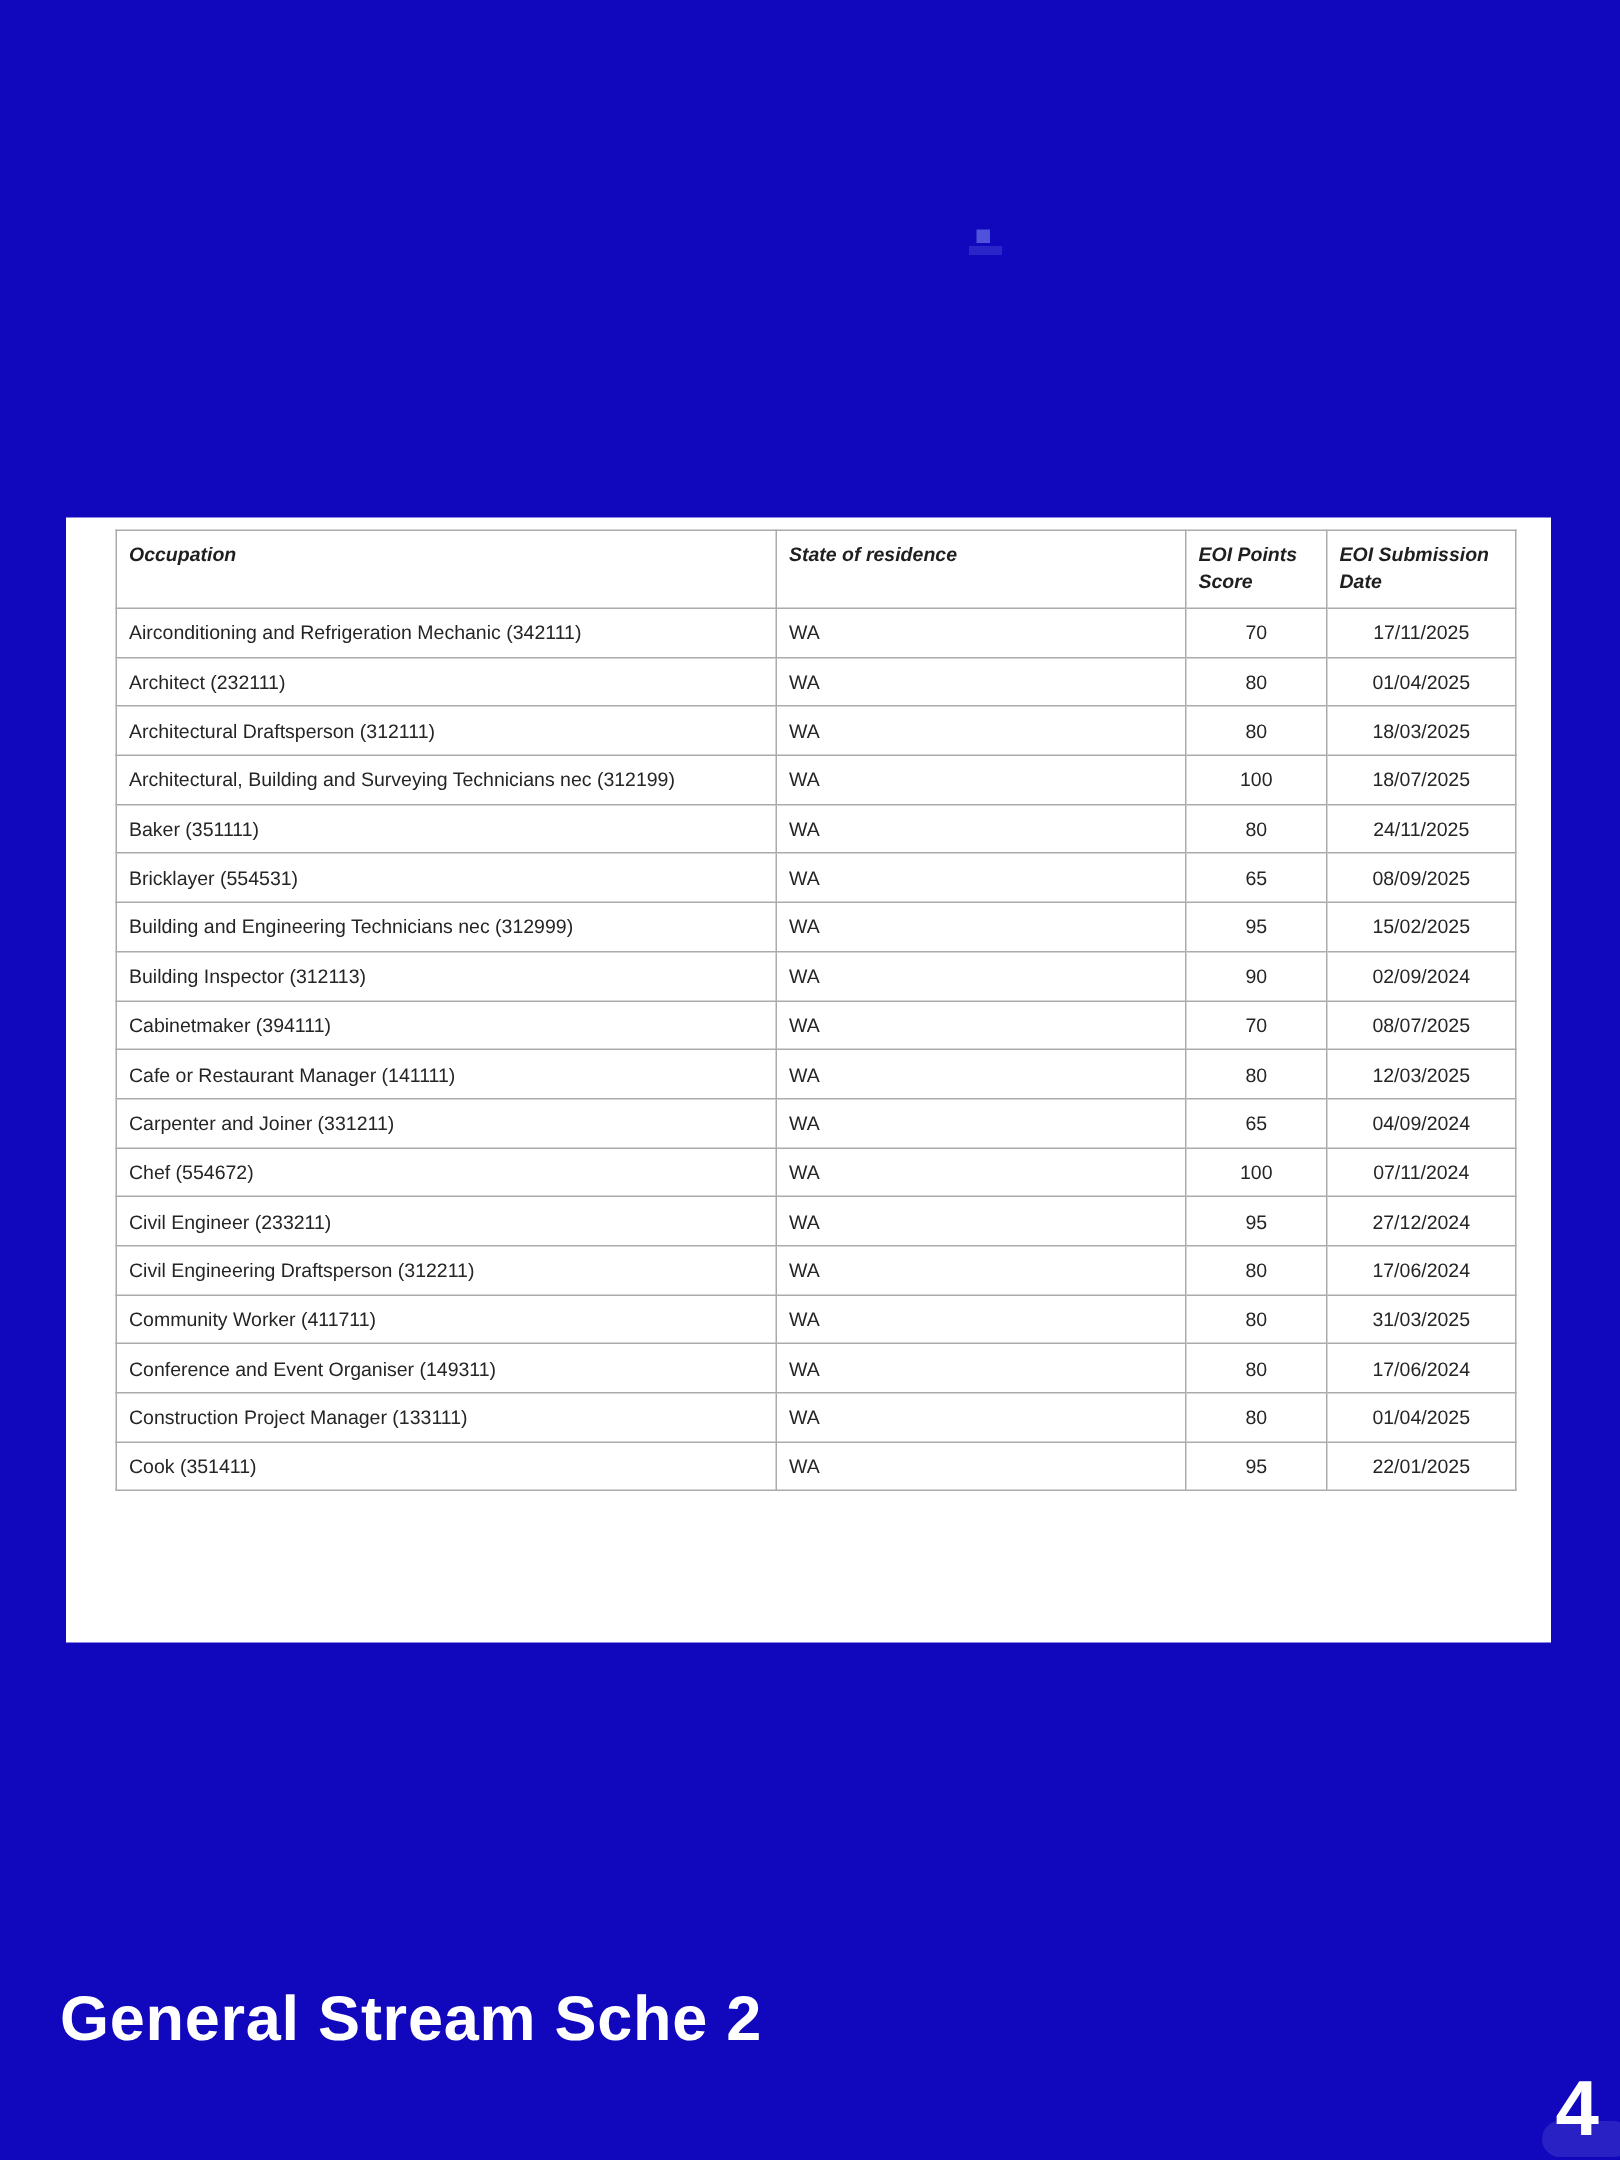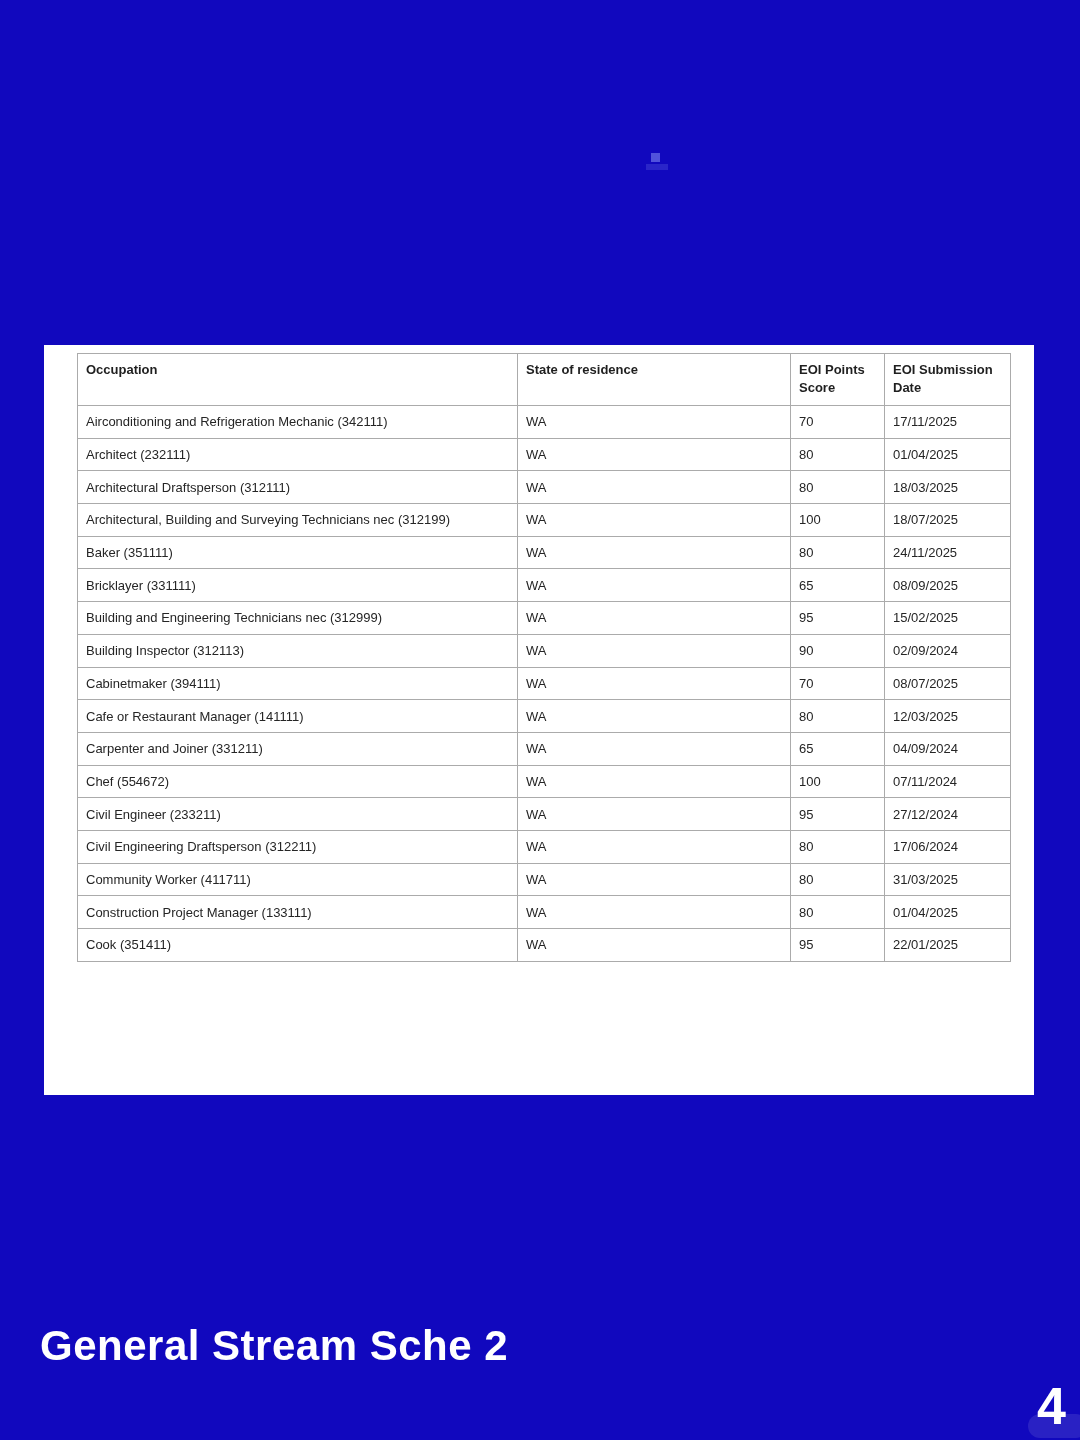--- a/index.html
+++ b/index.html
@@ -44,30 +44,31 @@
   }
   .eoi-table th {
     height: 44px;
     font-weight: bold;
     text-align: left;
     vertical-align: top;
     padding-top: 7px;
     white-space: normal;
     line-height: 1.35;
     color: #1f1f1f;
+    font-style: italic;
   }
   .eoi-table td {
     height: 31.7px;
     vertical-align: middle;
   }
   .col-occupation { width: 440px; }
   .col-state      { width: 273px; }
   .col-points     { width: 94px;  }
   .col-date       { width: 126px; }
-  td.num { }
+  td.num { text-align: center; }
   
   .slide-title {
     position: absolute;
     left: 40px;
     top: 1322px;
     color: #ffffff;
     font-size: 42px;
     font-weight: 800;
     letter-spacing: 0.5px;
   }
@@ -160,21 +161,21 @@
             <td class="num">100</td>
             <td class="num">18/07/2025</td>
           </tr>
           <tr>
             <td>Baker (351111)</td>
             <td>WA</td>
             <td class="num">80</td>
             <td class="num">24/11/2025</td>
           </tr>
           <tr>
-            <td>Bricklayer (331111)</td>
+            <td>Bricklayer (554531)</td>
             <td>WA</td>
             <td class="num">65</td>
             <td class="num">08/09/2025</td>
           </tr>
           <tr>
             <td>Building and Engineering Technicians nec (312999)</td>
             <td>WA</td>
             <td class="num">95</td>
             <td class="num">15/02/2025</td>
           </tr>
@@ -218,20 +219,26 @@
             <td>Civil Engineering Draftsperson (312211)</td>
             <td>WA</td>
             <td class="num">80</td>
             <td class="num">17/06/2024</td>
           </tr>
           <tr>
             <td>Community Worker (411711)</td>
             <td>WA</td>
             <td class="num">80</td>
             <td class="num">31/03/2025</td>
+          </tr>
+          <tr>
+            <td>Conference and Event Organiser (149311)</td>
+            <td>WA</td>
+            <td class="num">80</td>
+            <td class="num">17/06/2024</td>
           </tr>
           <tr>
             <td>Construction Project Manager (133111)</td>
             <td>WA</td>
             <td class="num">80</td>
             <td class="num">01/04/2025</td>
           </tr>
           <tr>
             <td>Cook (351411)</td>
             <td>WA</td>

